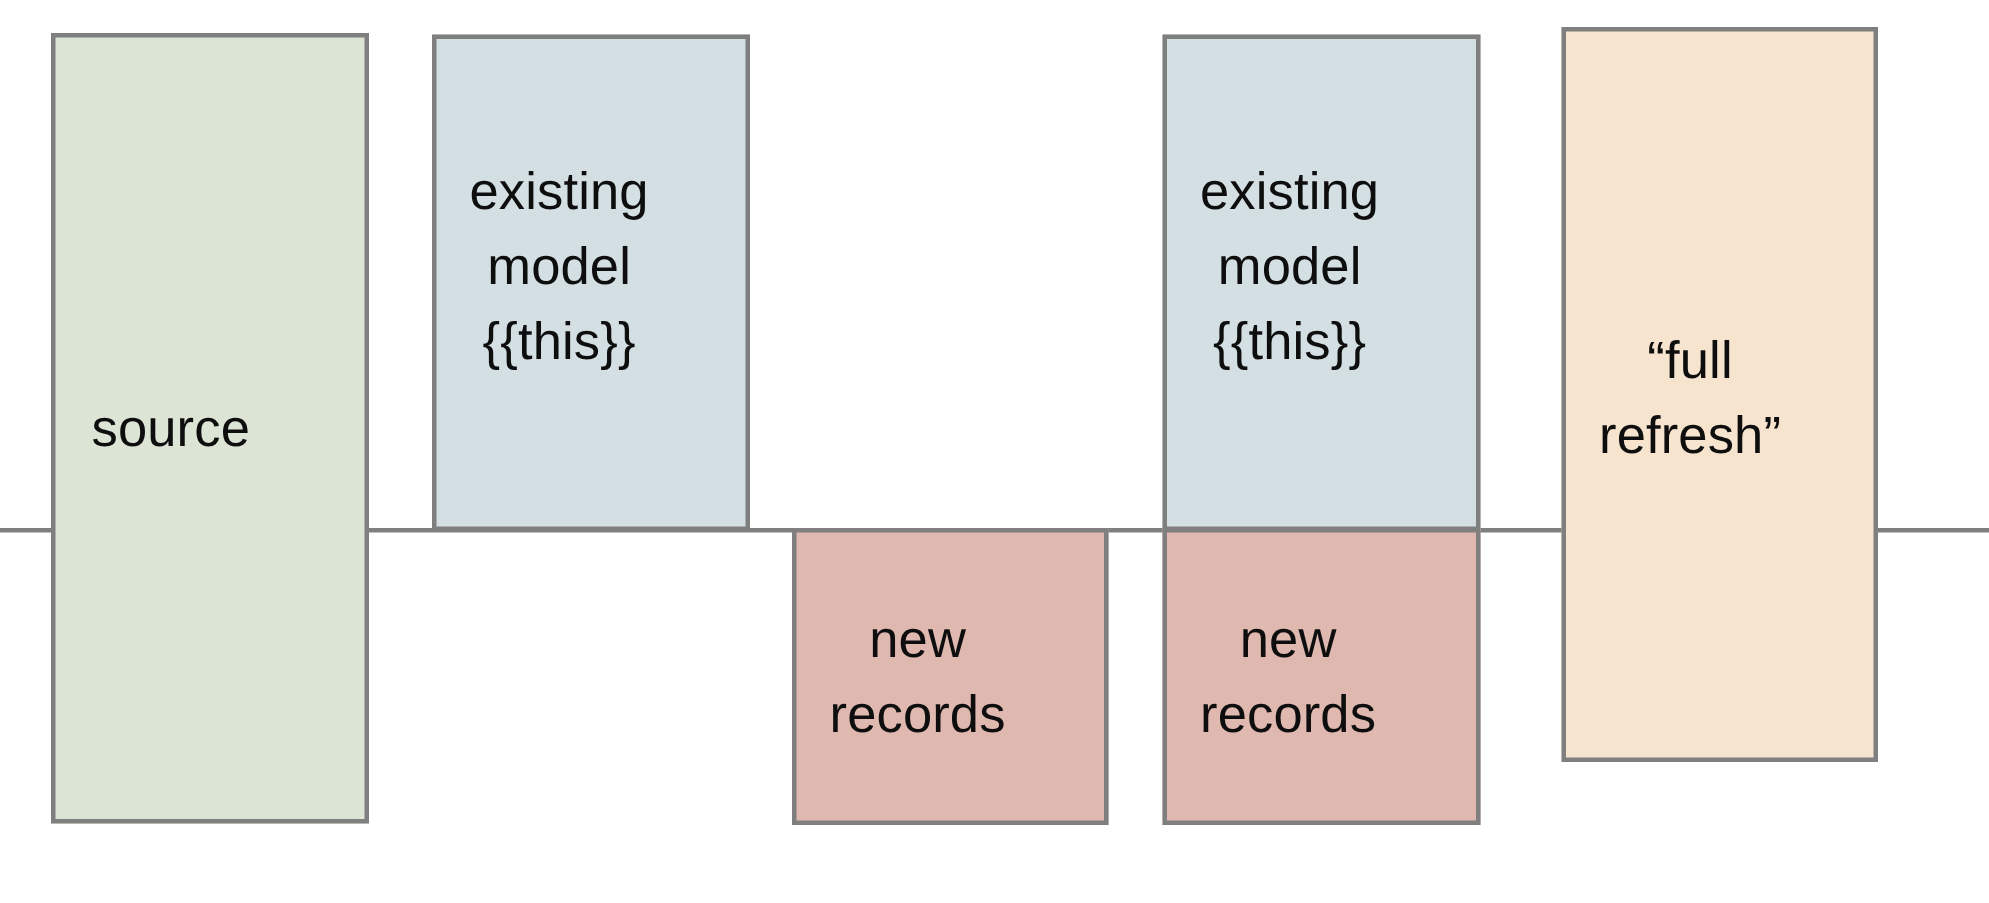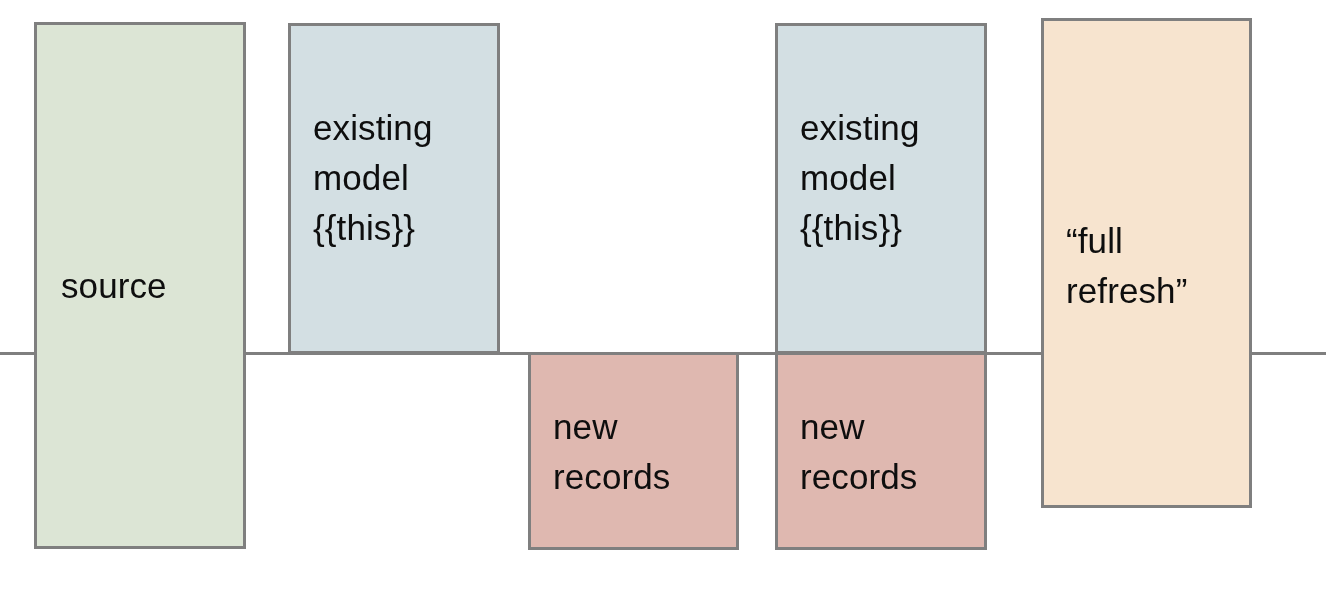--- a/index.html
+++ b/index.html
@@ -38,21 +38,21 @@
     align-items: flex-start;
     z-index: 2;
   }
   .node .label {
     font-size: 35px;
     line-height: 50px;
     color: #0e0e0e;
     letter-spacing: 0.1px;
     padding: 0 22px;
     white-space: pre-line;
-    text-align: left;
+    text-align: center;
   }
   
   .n-source        { left: 34px;   top: 22px;  width: 212px; height: 527px; }
   .n-existing-1    { left: 288px;  top: 23px;  width: 212px; height: 331px; }
   .n-new-1         { left: 528px;  top: 352px; width: 211px; height: 198px; }
   .n-existing-2    { left: 775px;  top: 23px;  width: 212px; height: 331px; }
   .n-new-2         { left: 775px;  top: 352px; width: 212px; height: 198px; }
   .n-full-refresh  { left: 1041px; top: 18px;  width: 211px; height: 490px; }
 
   

